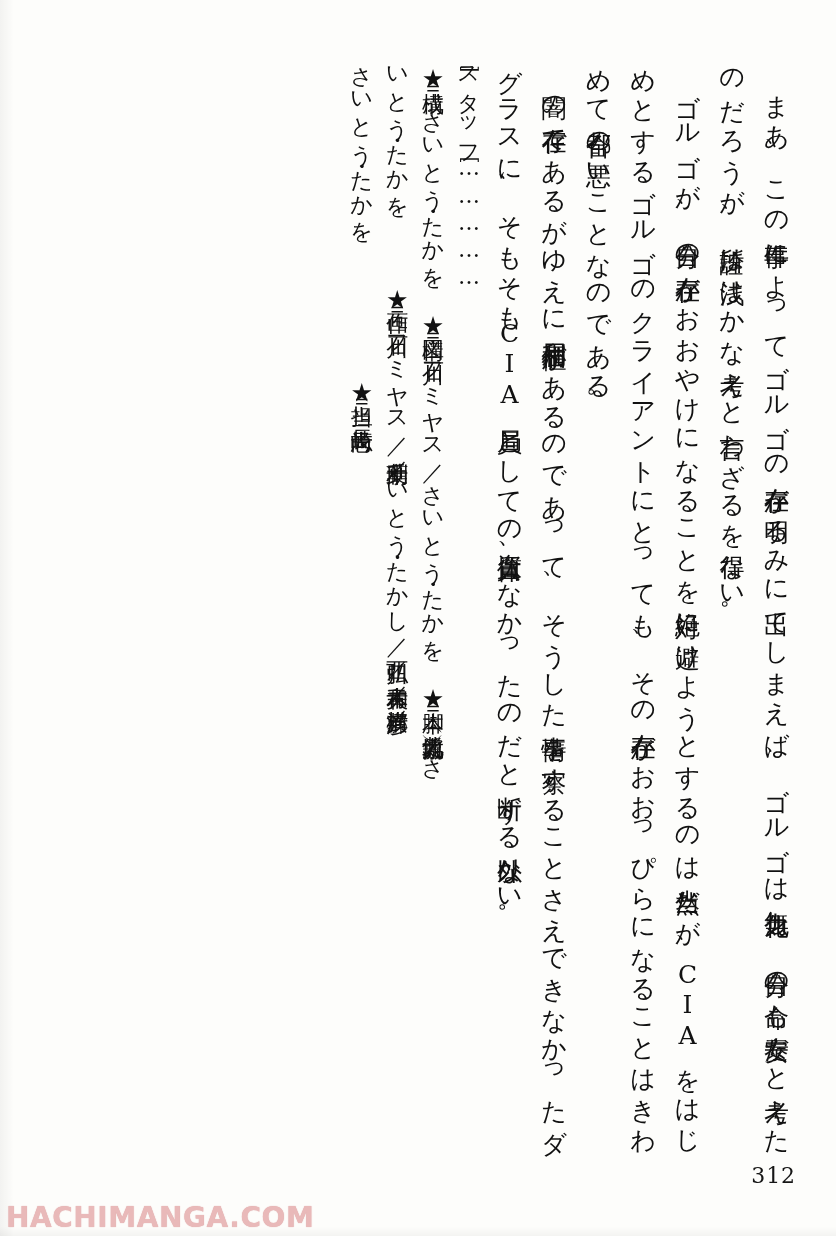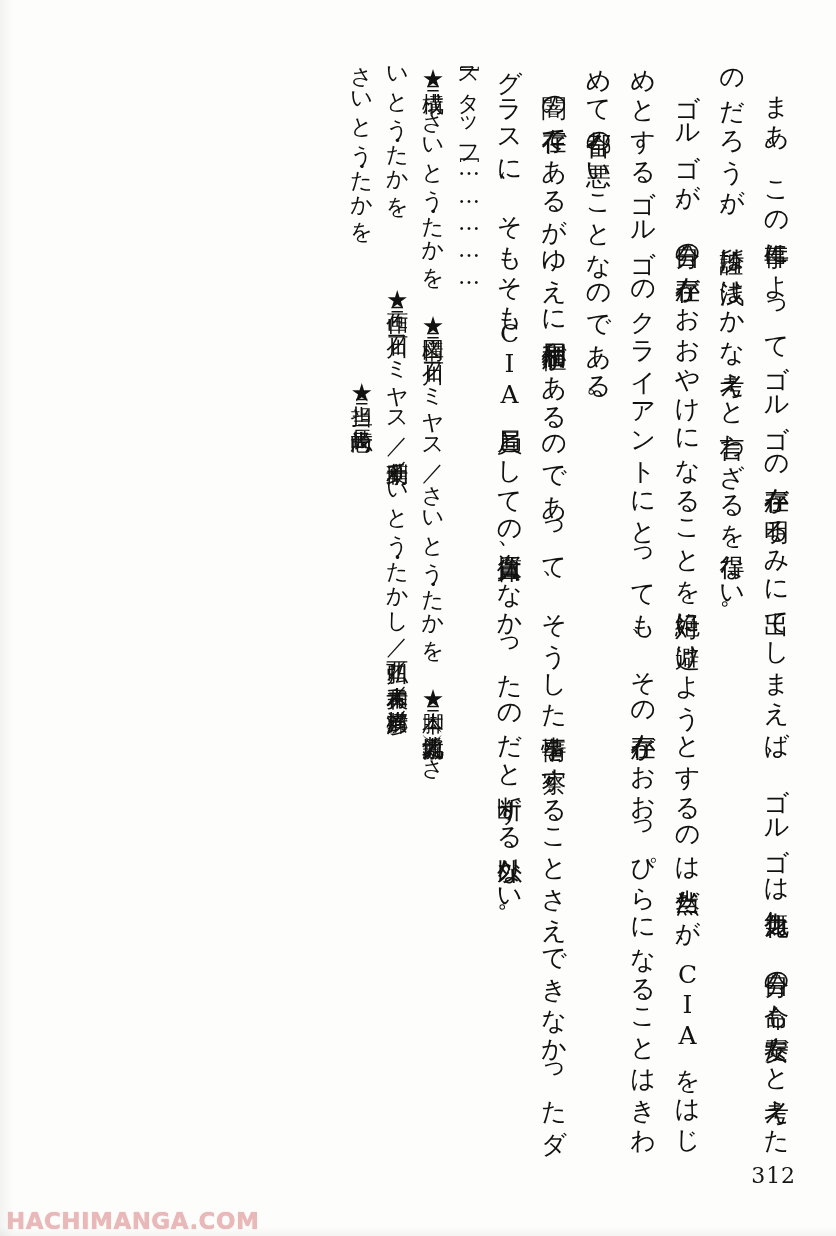--- a/index.html
+++ b/index.html
@@ -81,21 +81,21 @@
     letter-spacing: 0.04em;
   }
 
   
   .watermark {
     position: absolute;
     left: 6px;
     bottom: 2px;
     font-family: "DejaVu Sans", "Liberation Sans", sans-serif;
     font-weight: bold;
-    font-size: 23px;
+    font-size: 28px;
     letter-spacing: 0.02em;
     color: #e8b6b6;
     opacity: 0.95;
     text-shadow: 0 0 1px #d79a9a;
   }
 
   
   .scan-edge-left {
     position: absolute;
     left: 0; top: 0; bottom: 0;

